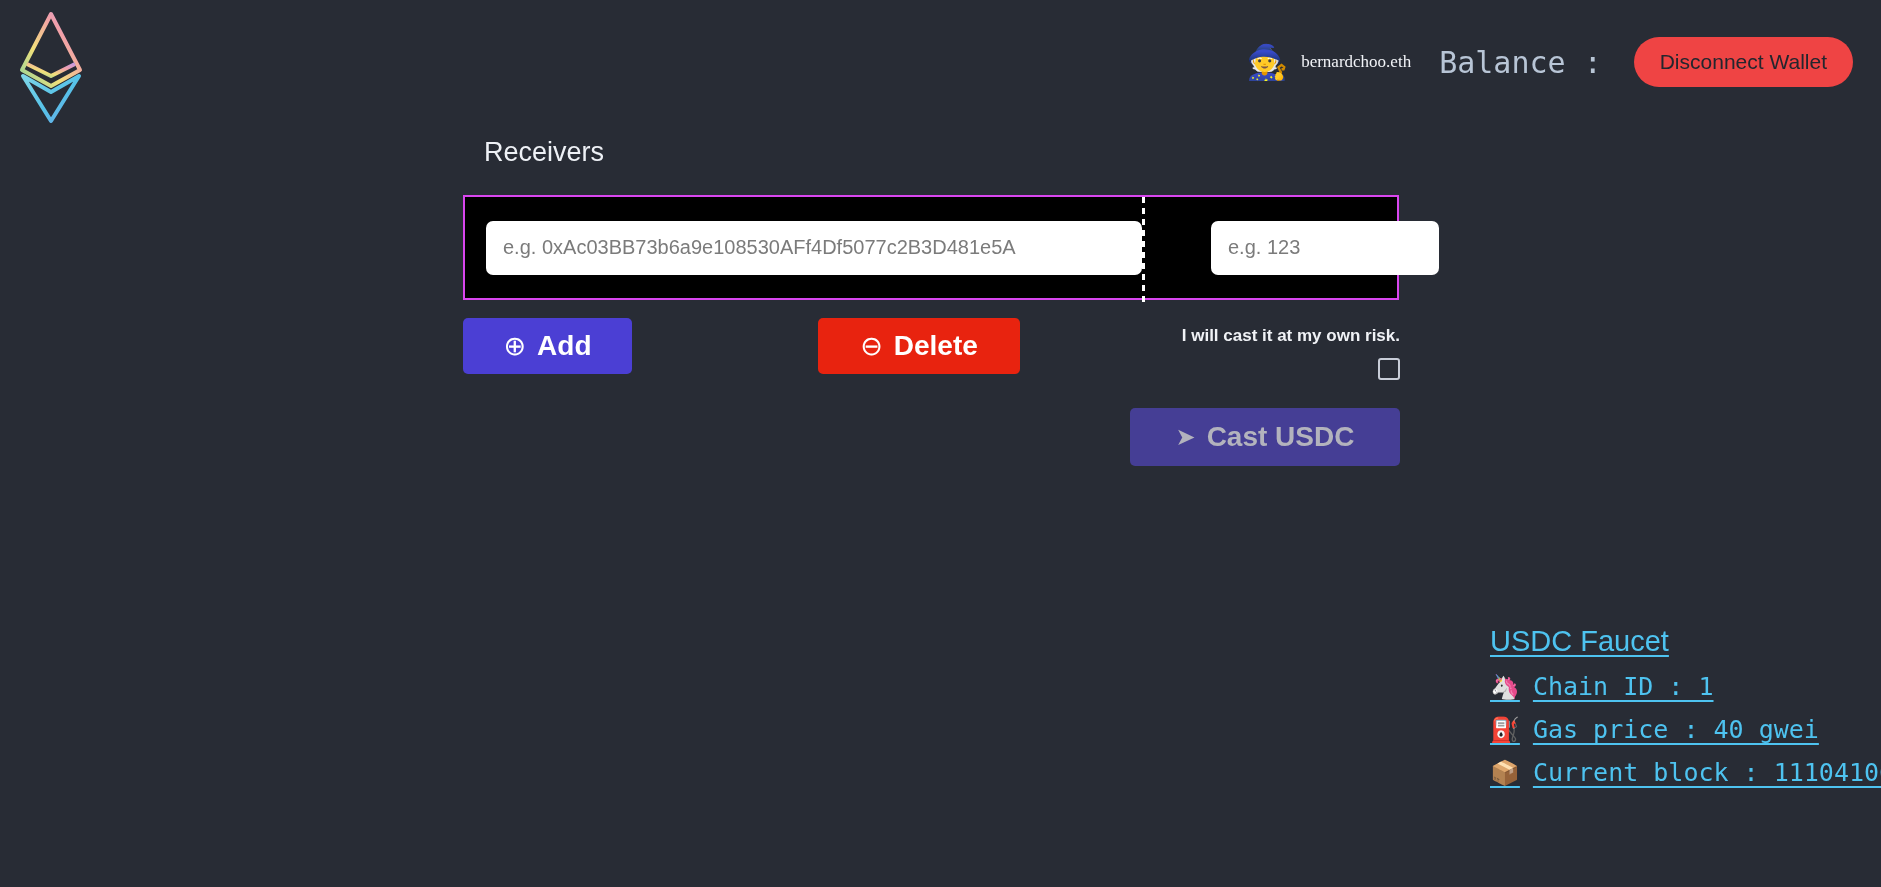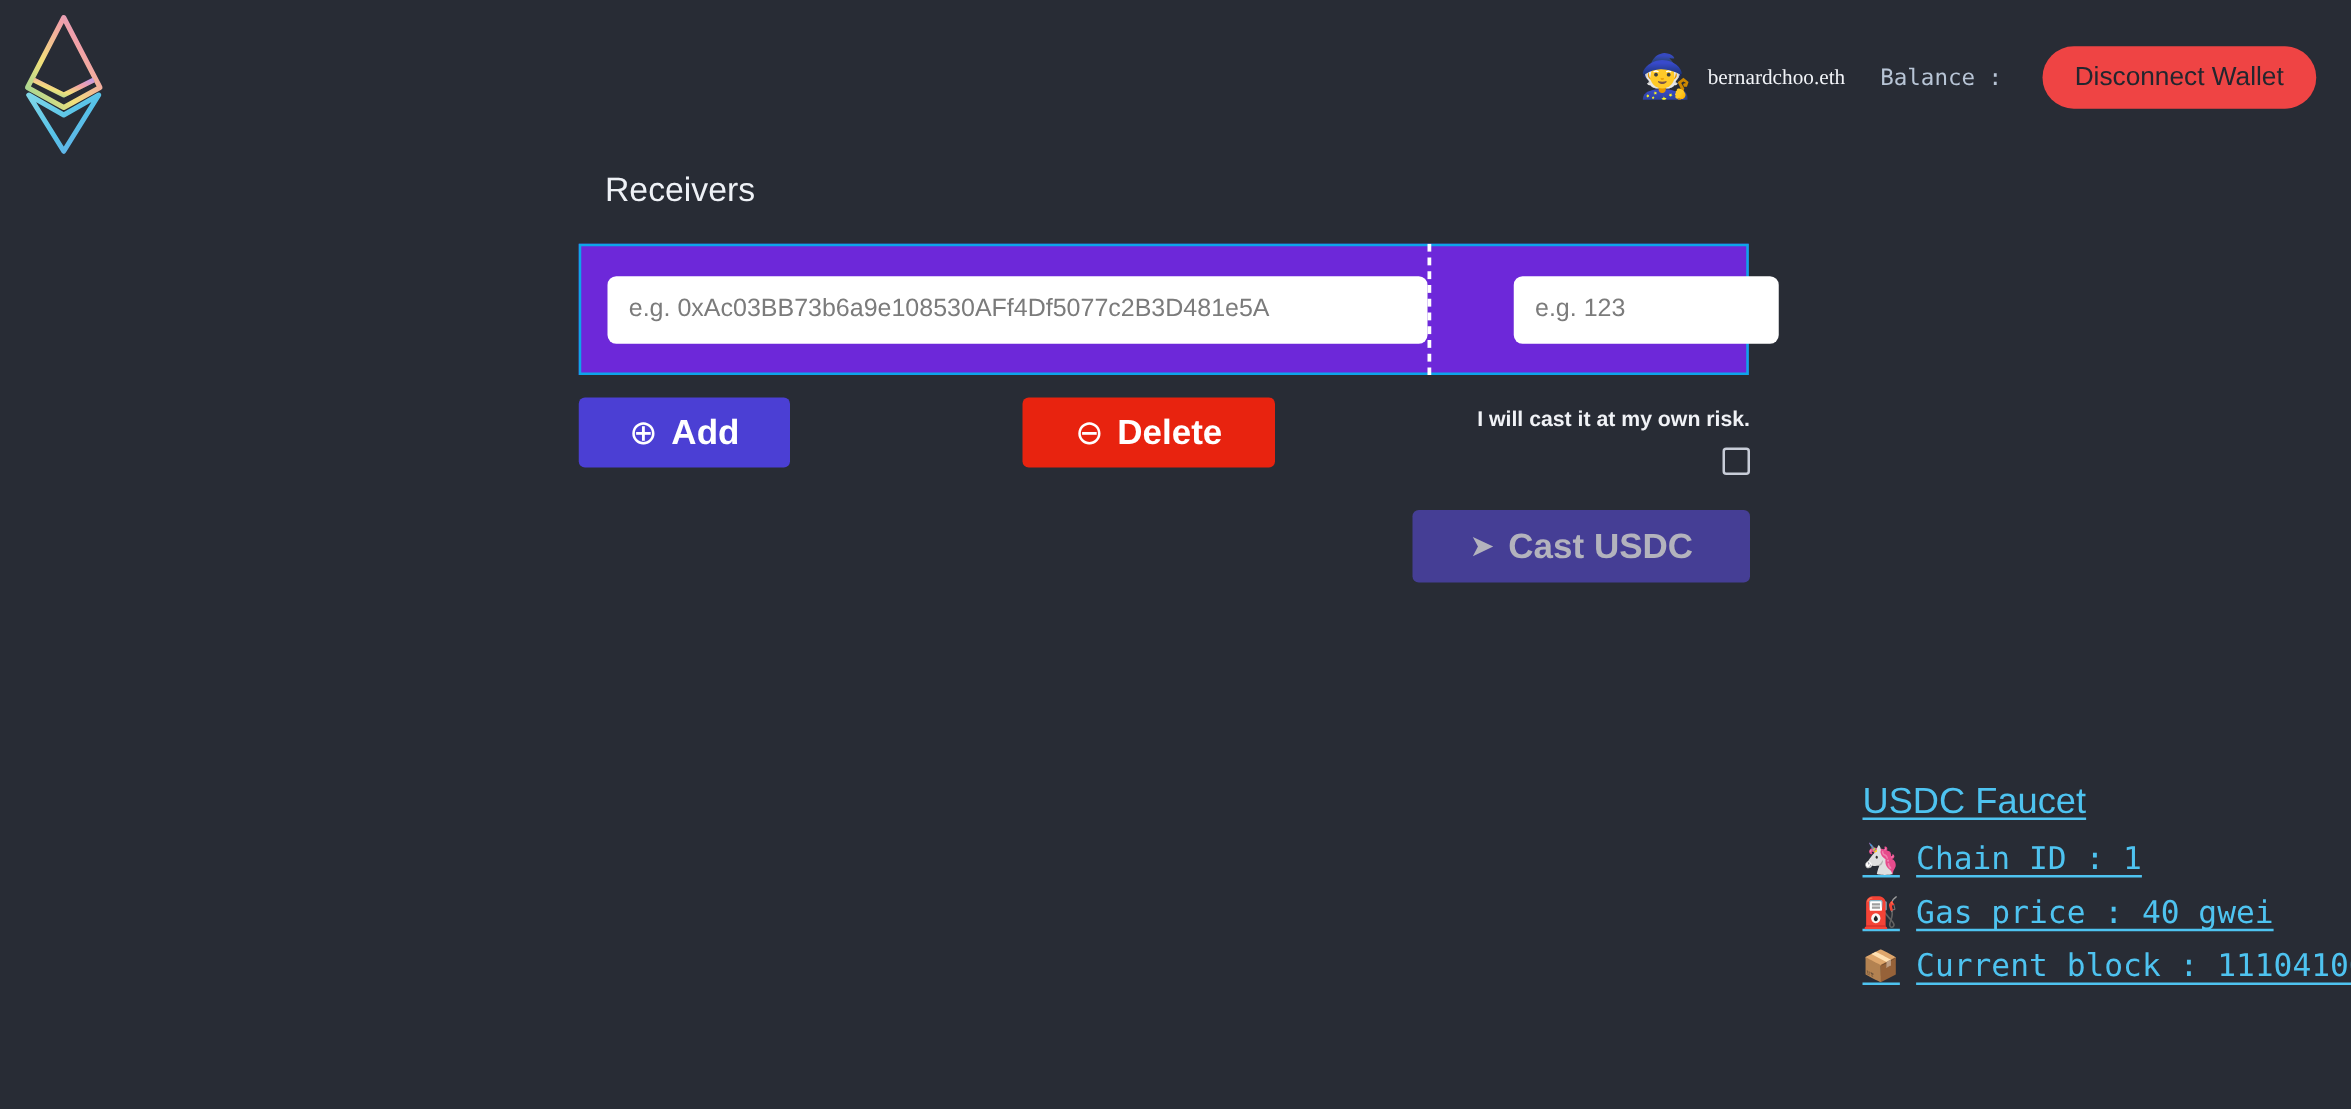--- a/index.html
+++ b/index.html
@@ -44,21 +44,21 @@
   }
   .ens-name {
     font-family: Liberation Serif, serif;
     font-size: 17px;
     color: #f2f4f8;
     letter-spacing: 0px;
     white-space: nowrap;
   }
   .balance-label {
     font-family: "DejaVu Sans Mono", monospace;
-    font-size: 18px;
+    font-size: 30px;
     color: #b8c5d6;
     margin-left: 28px;
     white-space: nowrap;
   }
   .balance-value {
     font-family: "DejaVu Sans Mono", monospace;
     font-size: 25px;
     color: #ffffff;
     margin-left: 26px;
     white-space: nowrap;
@@ -95,24 +95,24 @@
   .col-header-receivers { left: 21px; top: 0; }
   .col-header-amount { left: 0; top: 0; width: 938px; text-align: center; }
 
   
   .receiver-row {
     position: absolute;
     left: 463px;
     top: 195px;
     width: 936px;
     height: 105px;
-    background: #6d28d9;
-    border: 2px solid #0ea5e9;
-    display: flex;
-    align-items: center;
+    background: #000000;
+    border: 2px solid #d946ef;
+    display: flex;
+    align-items: flex-start;
   }
   .row-left {
     width: 700px;
     height: 100%;
     display: flex;
     align-items: center;
     padding-left: 21px;
   }
   .divider {
     width: 3px;
@@ -134,21 +134,21 @@
     border: none;
     border-radius: 7px;
     height: 54px;
     font-family: "Liberation Sans", sans-serif;
     font-size: 20px;
     color: #2b2b2b;
     padding: 0 17px;
     outline: none;
   }
   .input-receiver { width: 656px; }
-  .input-amount { width: 212px; margin-left: 44px; }
+  .input-amount { width: 228px; margin-left: 44px; }
   .text-input::placeholder { color: #7b7b7b; opacity: 1; }
 
   
   .btn {
     position: absolute;
     border: none;
     border-radius: 5px;
     color: #ffffff;
     font-family: "Liberation Sans", sans-serif;
     font-weight: bold;

